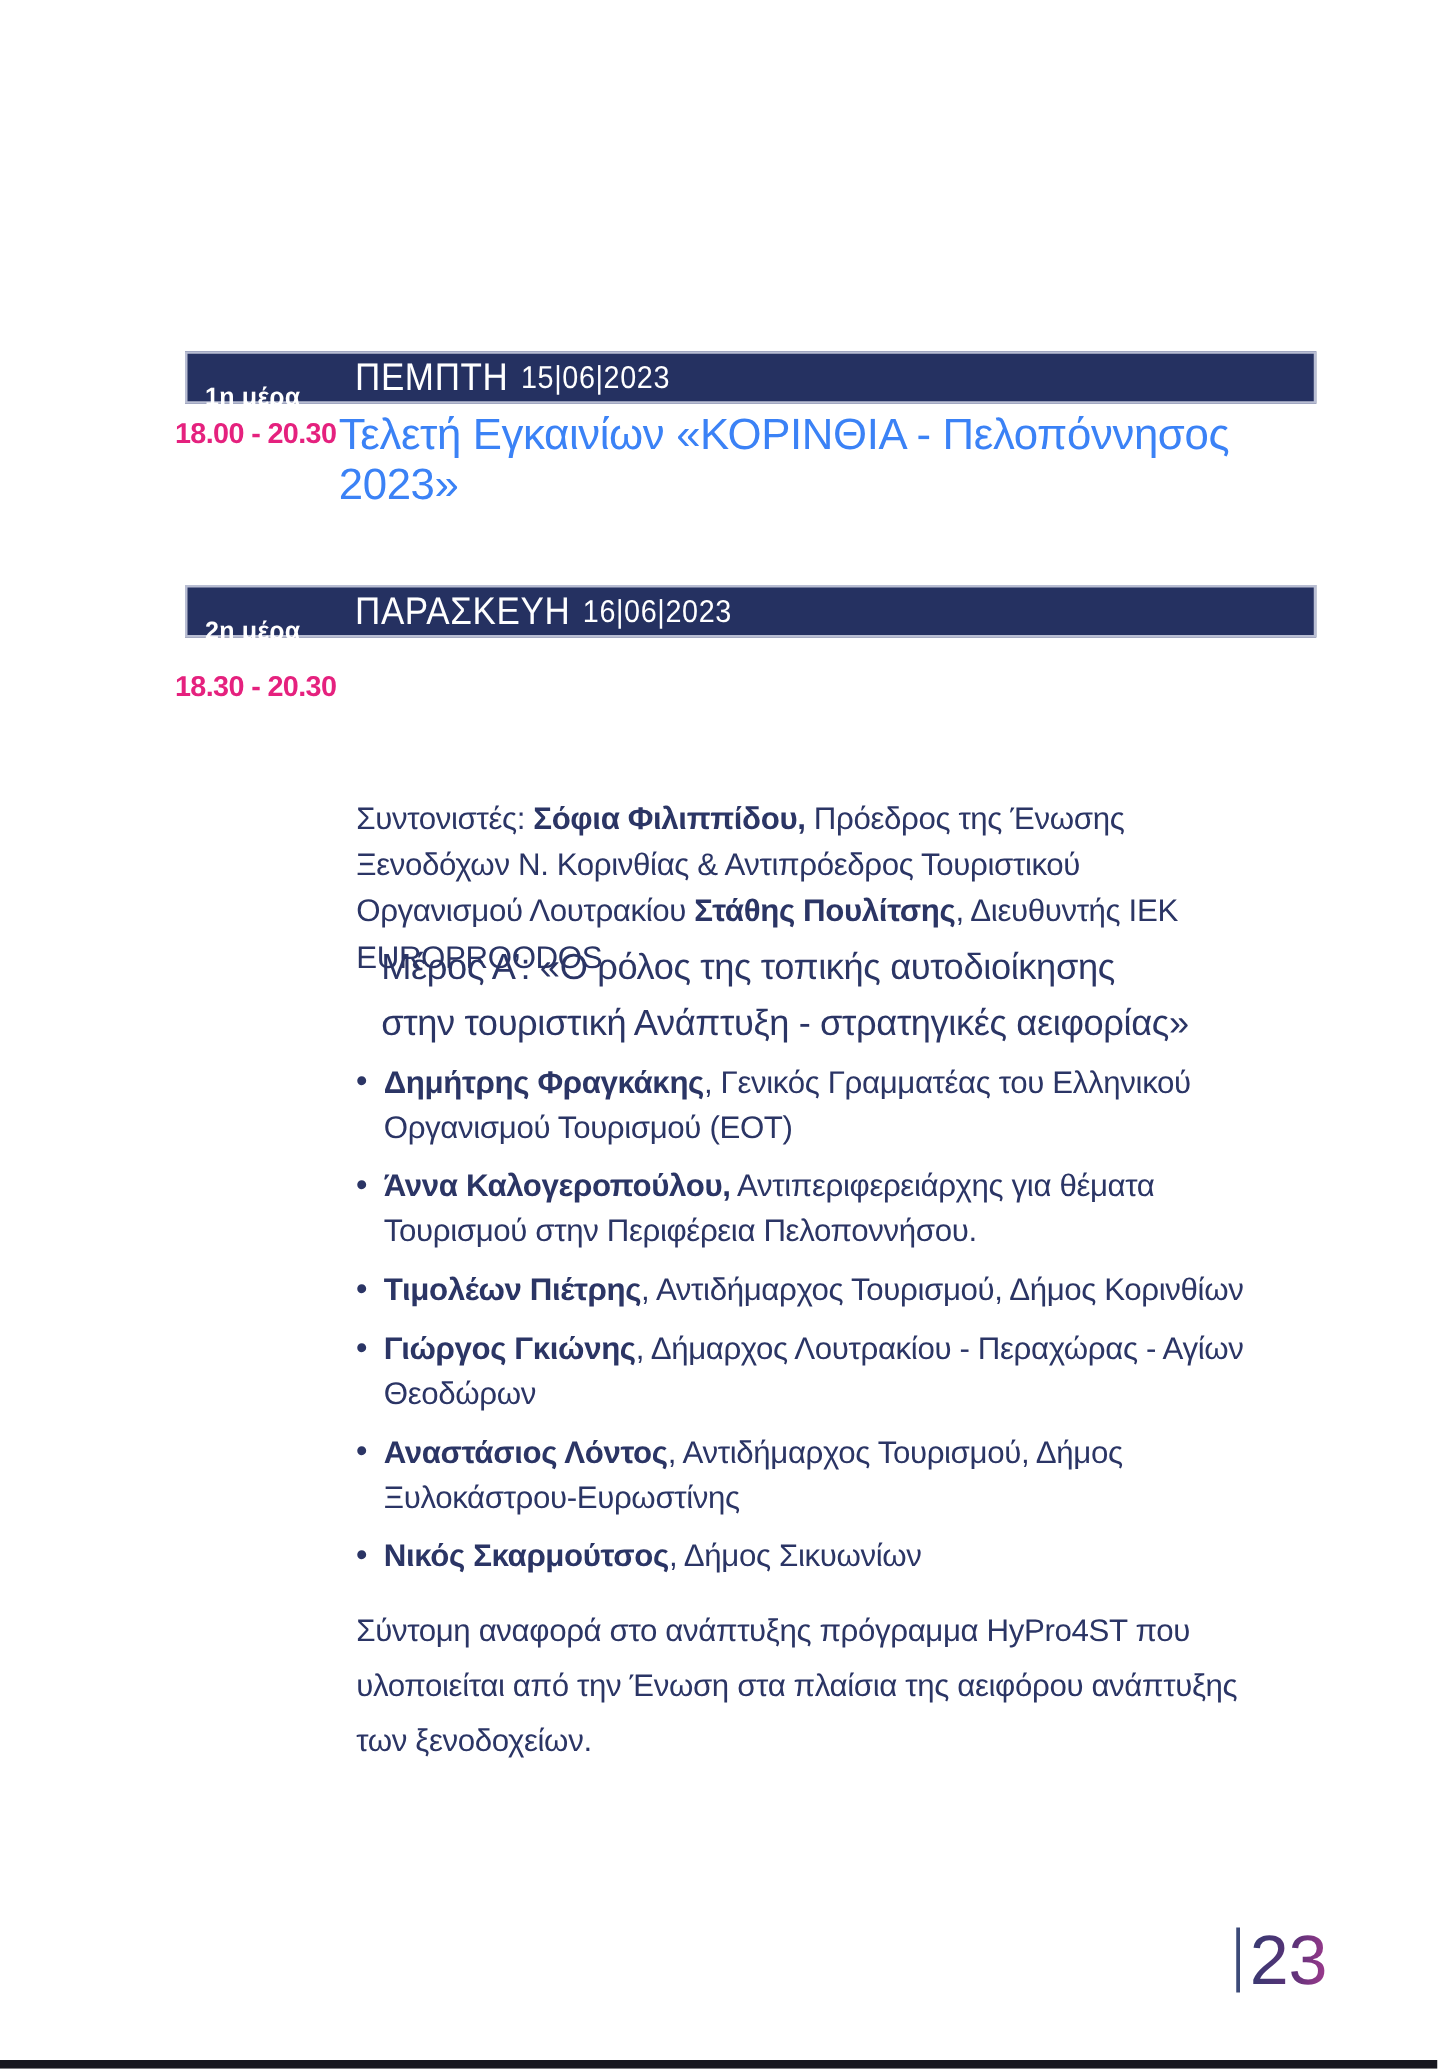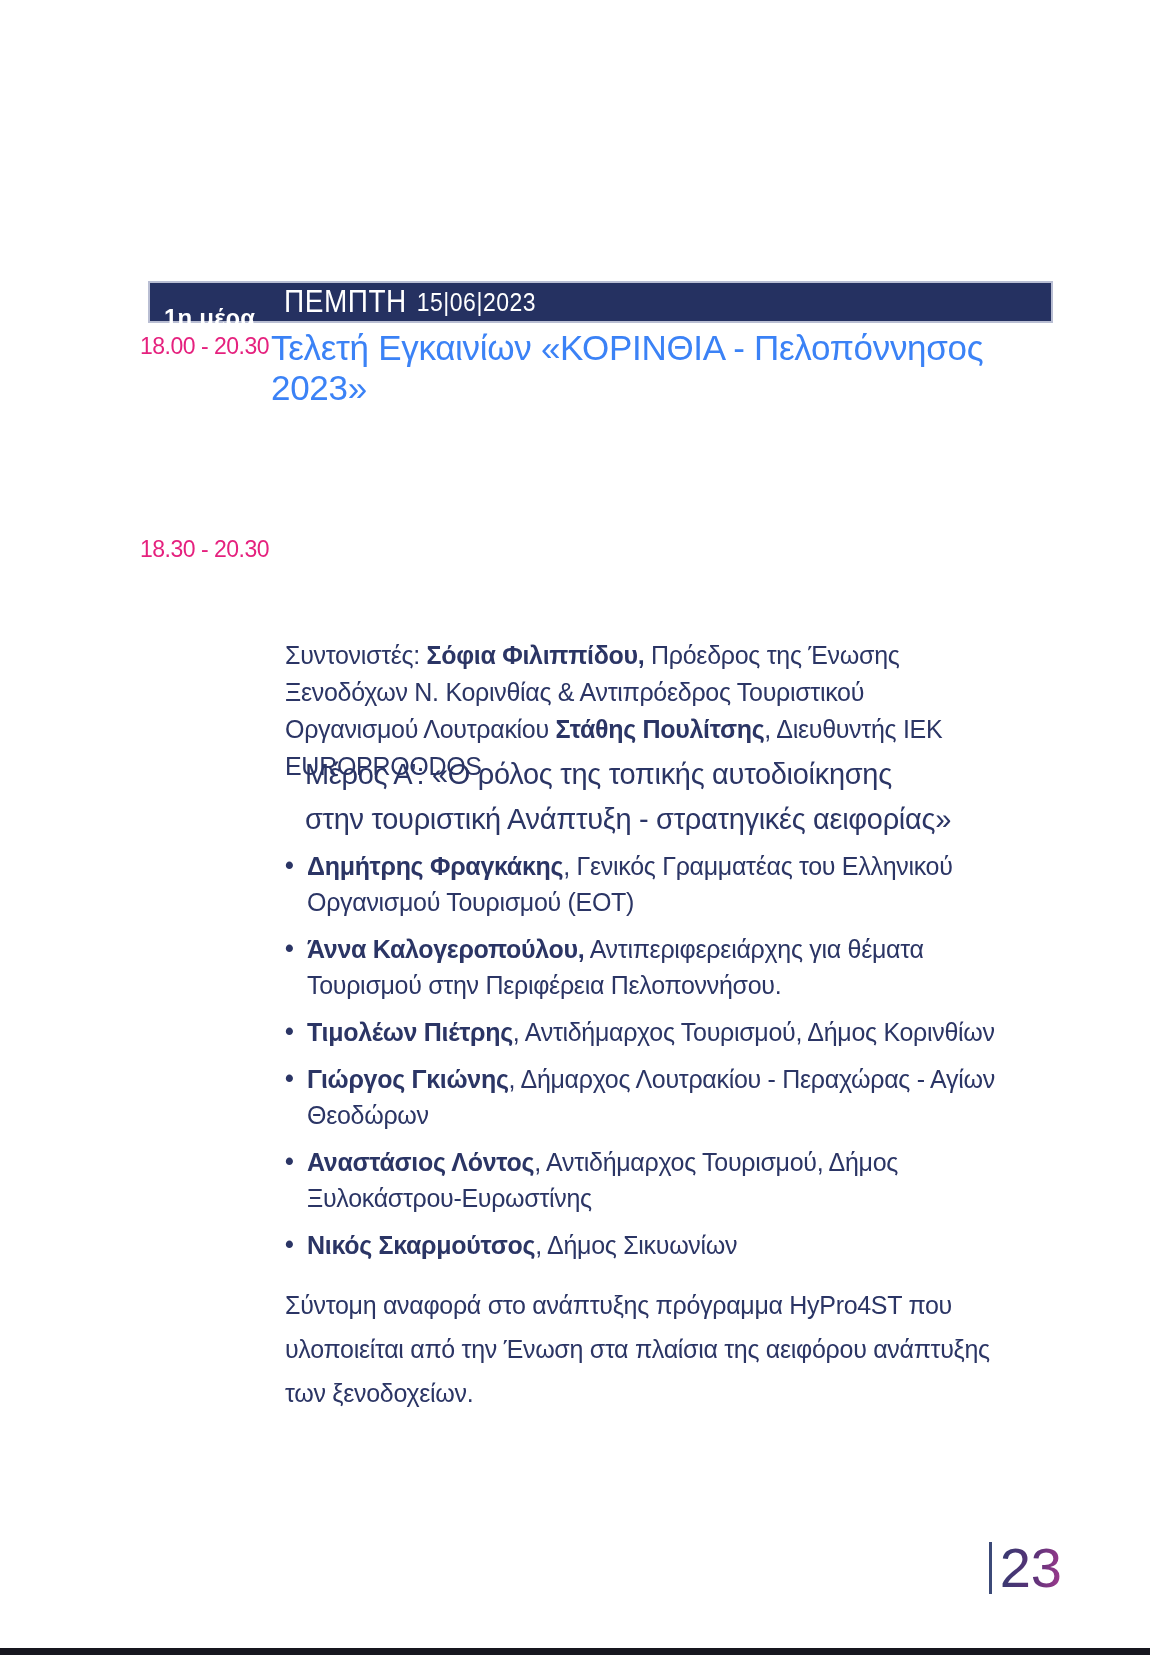--- a/index.html
+++ b/index.html
@@ -35,21 +35,21 @@
   .day-banner {
     position: absolute; left: 148px;
     width: 905px; height: 42px;
     background: #253161;
     border: 2px solid #b9bed3;
     box-sizing: border-box;
     display: flex; align-items: center;
     color: #ffffff;
   }
   .day-banner .day-label {
-    font-size: 24px; font-weight: bold;
+    font-size: 20px; font-weight: bold;
     margin-left: 14px;
     width: 120px;
     letter-spacing: 0.2px;
     margin-top: 32px;
   }
   .day-banner .day-name {
     font-size: 28px; font-weight: 500;
     letter-spacing: 0.5px;
     transform: scaleY(1.1);
     transform-origin: left center;
@@ -63,21 +63,21 @@
     transform-origin: left center;
     white-space: nowrap;
   }
   #banner-day1 { top: 281px; }
   #banner-day2 { top: 468px; }
 
   .time {
     position: absolute; left: 140px;
     width: 138px;
     color: #e5217e;
-    font-size: 23px; font-weight: normal;
+    font-size: 23px; font-weight: bold;
     letter-spacing: -0.5px;
     white-space: nowrap;
   }
   #time-1 { top: 333px; }
   #time-2 { top: 536px; }
 
   .event1-title {
     position: absolute; left: 271px; top: 328px;
     width: 740px;
     color: #3b82f6;
@@ -169,20 +169,25 @@
 
 
   <div class="day-banner" id="banner-day1">
     <span class="day-label">1η μέρα</span>
     <span class="day-name">ΠΕΜΠΤΗ</span>
     <span class="day-date">15|06|2023</span>
   </div>
   <div class="time" id="time-1">18.00 - 20.30</div>
   <div class="event1-title">Τελετή Εγκαινίων «ΚΟΡΙΝΘΙΑ - Πελοπόννησος 2023»</div>
 
+  <div class="day-banner" id="banner-day2">
+    <span class="day-label">2η μέρα</span>
+    <span class="day-name">ΠΑΡΑΣΚΕΥΗ</span>
+    <span class="day-date">16|06|2023</span>
+  </div>
   <div class="time" id="time-2">18.30 - 20.30</div>
 
   <div class="coordinators"><span>Συντονιστές: </span><b>Σόφια Φιλιππίδου,</b><span> Πρόεδρος της Ένωσης Ξενοδόχων Ν. Κορινθίας &amp; Αντιπρόεδρος Τουριστικού Οργανισμού Λουτρακίου </span><b>Στάθης Πουλίτσης</b><span>, Διευθυντής ΙΕΚ EUROPROODOS</span></div>
 
   <div class="part-heading">Μέρος Α’: «Ο ρόλος της τοπικής αυτοδιοίκησης στην τουριστική Ανάπτυξη - στρατηγικές αειφορίας»</div>
 
   <ul class="speakers">
     <li><span class="bullet">•</span><b>Δημήτρης Φραγκάκης</b><span>, Γενικός Γραμματέας του Ελληνικού Οργανισμού Τουρισμού (ΕΟΤ)</span></li>
     <li><span class="bullet">•</span><b>Άννα Καλογεροπούλου,</b><span> Αντιπεριφερειάρχης για θέματα Τουρισμού στην Περιφέρεια Πελοποννήσου.</span></li>
     <li><span class="bullet">•</span><b>Τιμολέων Πιέτρης</b><span>, Αντιδήμαρχος Τουρισμού, Δήμος Κορινθίων</span></li>

